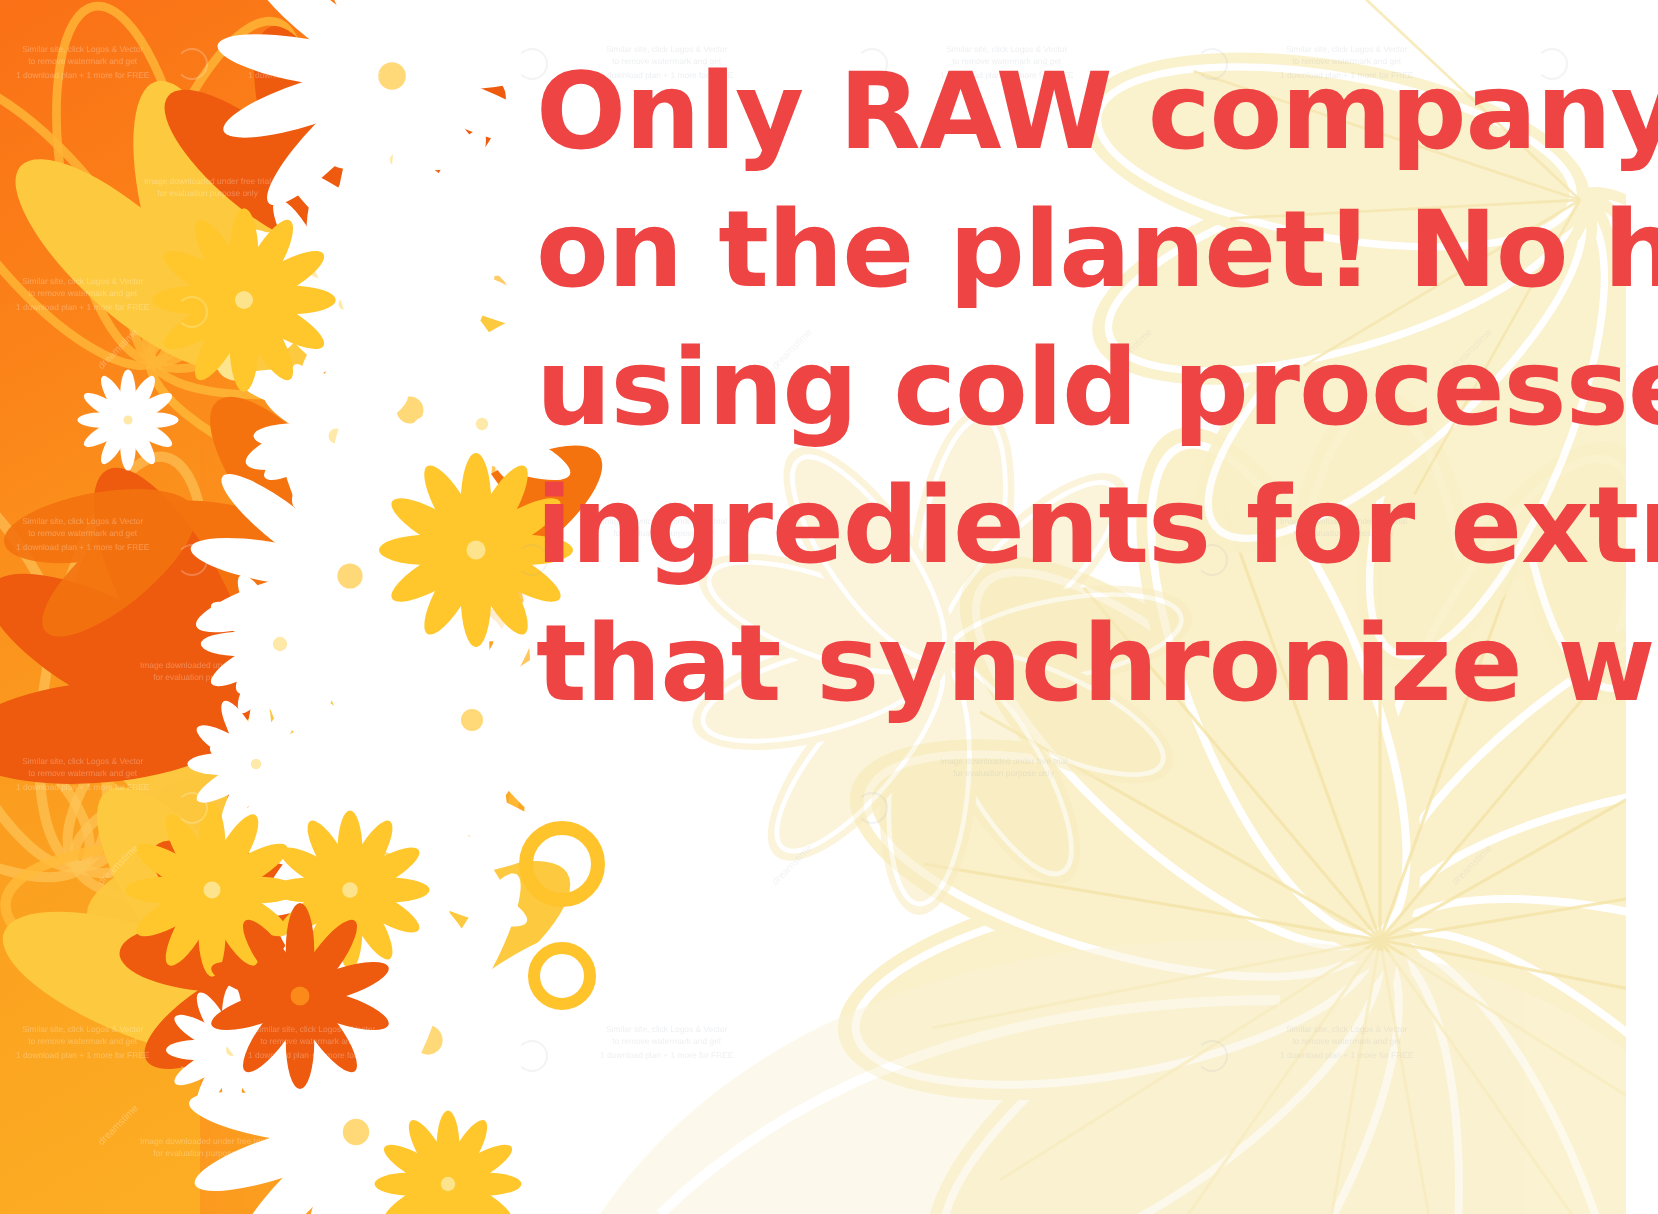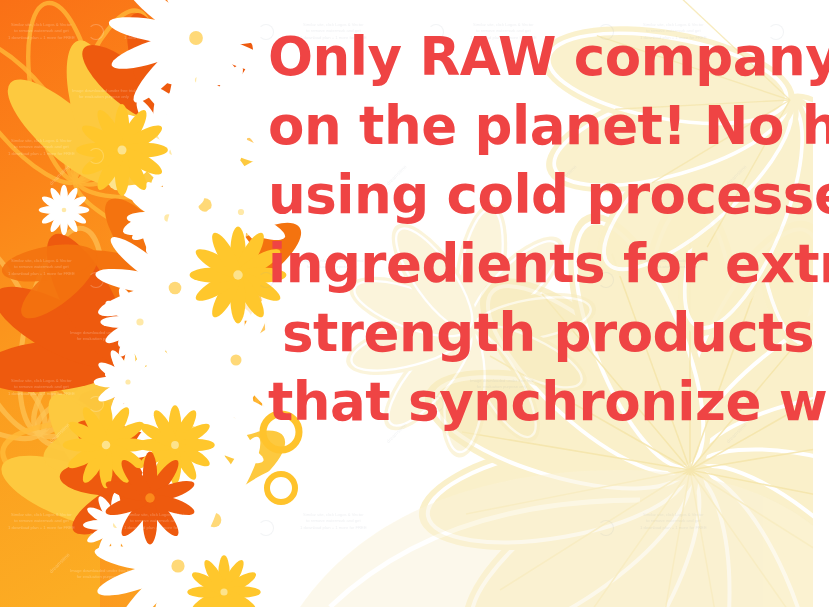--- a/index.html
+++ b/index.html
@@ -578,18 +578,17 @@
     <div class="wm-swirl on-white" style="left:258px; top:520px;"></div>
     <div class="wm-swirl on-white" style="left:598px; top:520px;"></div>
   </div>
 
   <div class="layer" id="headline-layer">
     <div id="headline">
       <span class="hl-line">Only RAW company</span>
       <span class="hl-line">on the planet! No heat</span>
       <span class="hl-line">using cold processed</span>
       <span class="hl-line">ingredients for extra</span>
-      <span class="hl-line">strength products</span>
       <span class="hl-line">that synchronize with</span>
     </div>
   </div>
 
 </div>
 
 </body></html>

